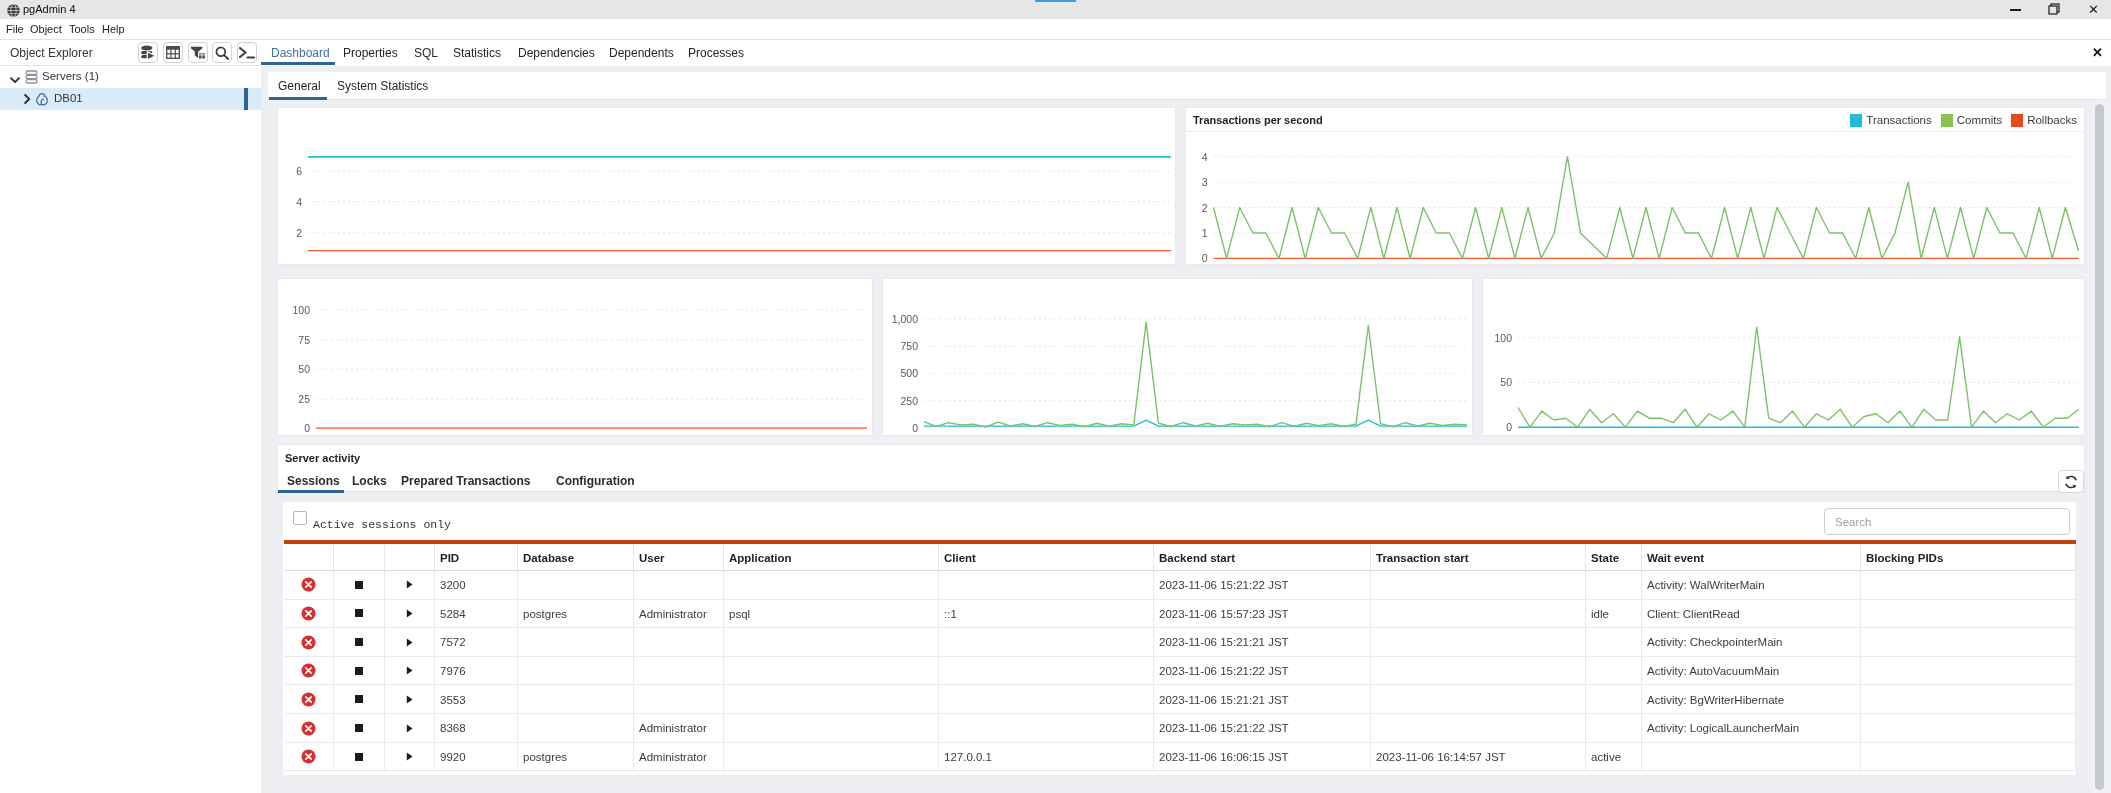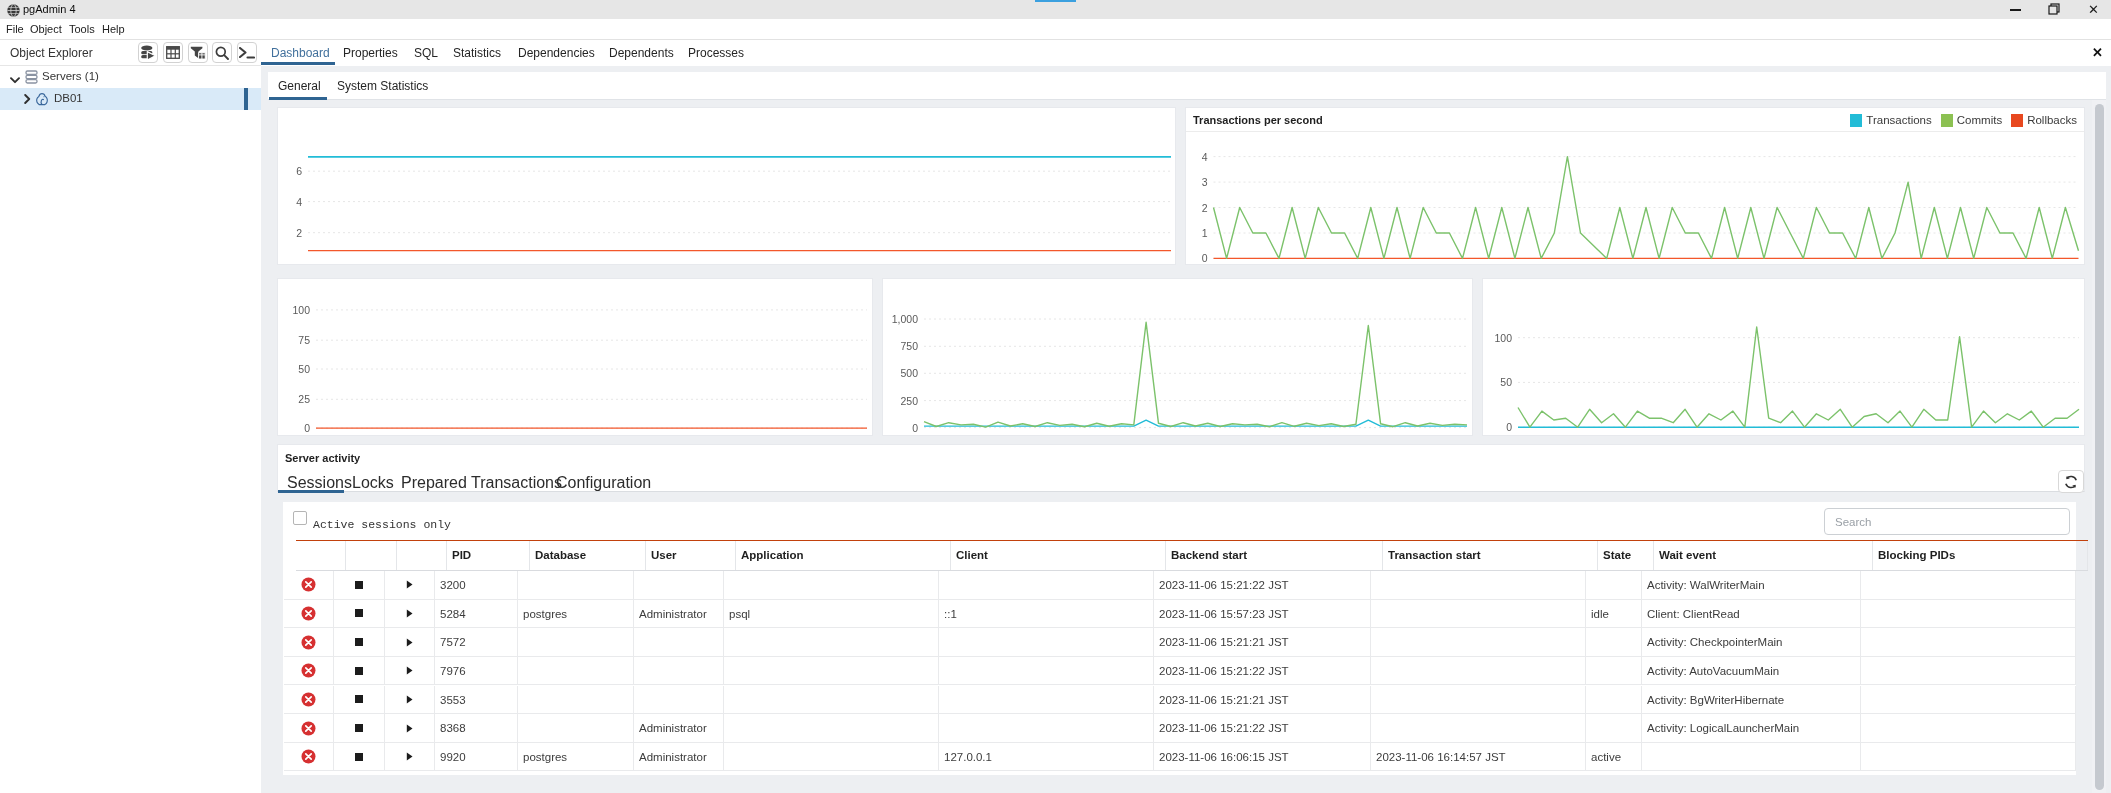--- a/index.html
+++ b/index.html
@@ -22,30 +22,30 @@
 #gen-ul { position:absolute; left:1px; top:25px; width:58px; height:3px; background:#2f6492; }
 .panel { position:absolute; background:#fff; border:1px solid #e7e9ed; }
 .phead { position:absolute; left:0; top:0; right:0; height:24px; border-bottom:1px solid #ececec; }
 .ptitle { position:absolute; left:7px; top:6px; font-size:11px; font-weight:bold; color:#1f1f1f; }
 .legend { position:absolute; right:7px; top:5px; height:14px; display:flex; align-items:center; }
 .lsq { display:inline-block; width:12px; height:13px; margin-left:9px; }
 .ltx { font-size:11.5px; color:#3a3a3a; margin-left:4px; }
 .psvg { position:absolute; left:0; top:24px; }
 #sa-head { position:absolute; left:16px; top:404px; width:1808px; height:48px; background:#fff; border:1px solid #e7e9ed; border-bottom:1px solid #dadde1; }
 #sa-title { position:absolute; left:7px; top:7px; font-size:11px; font-weight:bold; color:#1f1f1f; }
-.satab { position:absolute; top:29px; font-size:16px; color:#2c2c2c; }
+.satab { position:absolute; top:29px; font-size:12px; color:#2c2c2c;font-weight:bold; }
 #sess-ul { position:absolute; left:0px; top:45px; width:66px; height:3px; background:#2f6492; }
 #sa-body { position:absolute; left:22px; top:462px; width:1793px; height:273px; background:#fff; }
 #cb { position:absolute; left:10px; top:9px; width:14px; height:14px; border:1px solid #b5b5b5; border-radius:2px; background:#fff; }
 #cbl { position:absolute; left:30px; top:16px; font-size:11.5px; color:#333;font-family:Liberation Mono, monospace; }
 #search { position:absolute; left:1541px; top:6px; width:246px; height:27px; border:1px solid #ccd0d4; border-radius:4px; background:#fff; }
 #search span { position:absolute; left:10px; top:7px; font-size:11.5px; color:#9aa0a6; }
 #refresh { position:absolute; left:1780px; top:25px; width:26px; height:23px; background:#fff; border:1px solid #d8d8d8; border-radius:4px; display:flex; align-items:center; justify-content:center; }
 #table { position:absolute; left:1px; top:38px; width:1792px; height:232px; }
-.thr { position:absolute; left:12px; width:1792px; border-top:1px solid #c2410c; border-bottom:1px solid #d9dbdf; }
+.thr { position:absolute; left:0; width:1792px; border-top:4px solid #c2410c; border-bottom:1px solid #d9dbdf; }
 .th { position:absolute; top:0; height:100%; border-right:1px solid #e4e6e9; font-size:11.5px; font-weight:bold; color:#1f1f1f; padding:8px 0 0 5px; }
 .th:empty { }
 .tr { position:absolute; left:0; width:1792px; border-bottom:1px solid #e9eaec; }
 .tc { position:absolute; top:0; height:100%; border-right:1px solid #e9eaec; font-size:11.5px; color:#3c3c3c; padding:8px 0 0 5px; white-space:nowrap; overflow:hidden; }
 .tc.ic { display:flex; align-items:center; justify-content:center; padding:0; }
 #vscroll-track { left:2092px; top:100px; width:14px; height:693px; background:#f0f1f4; }
 #vscroll { left:2094.5px; top:104px; width:9px; height:686px; background:#c5c9cf; border-radius:4.5px; }
 #bluesliver { left:1035px; top:0; width:41px; height:2px; background:#3ba0df; }
 .winbtn { position:absolute; top:0; height:19px; }
 </style></head><body>

